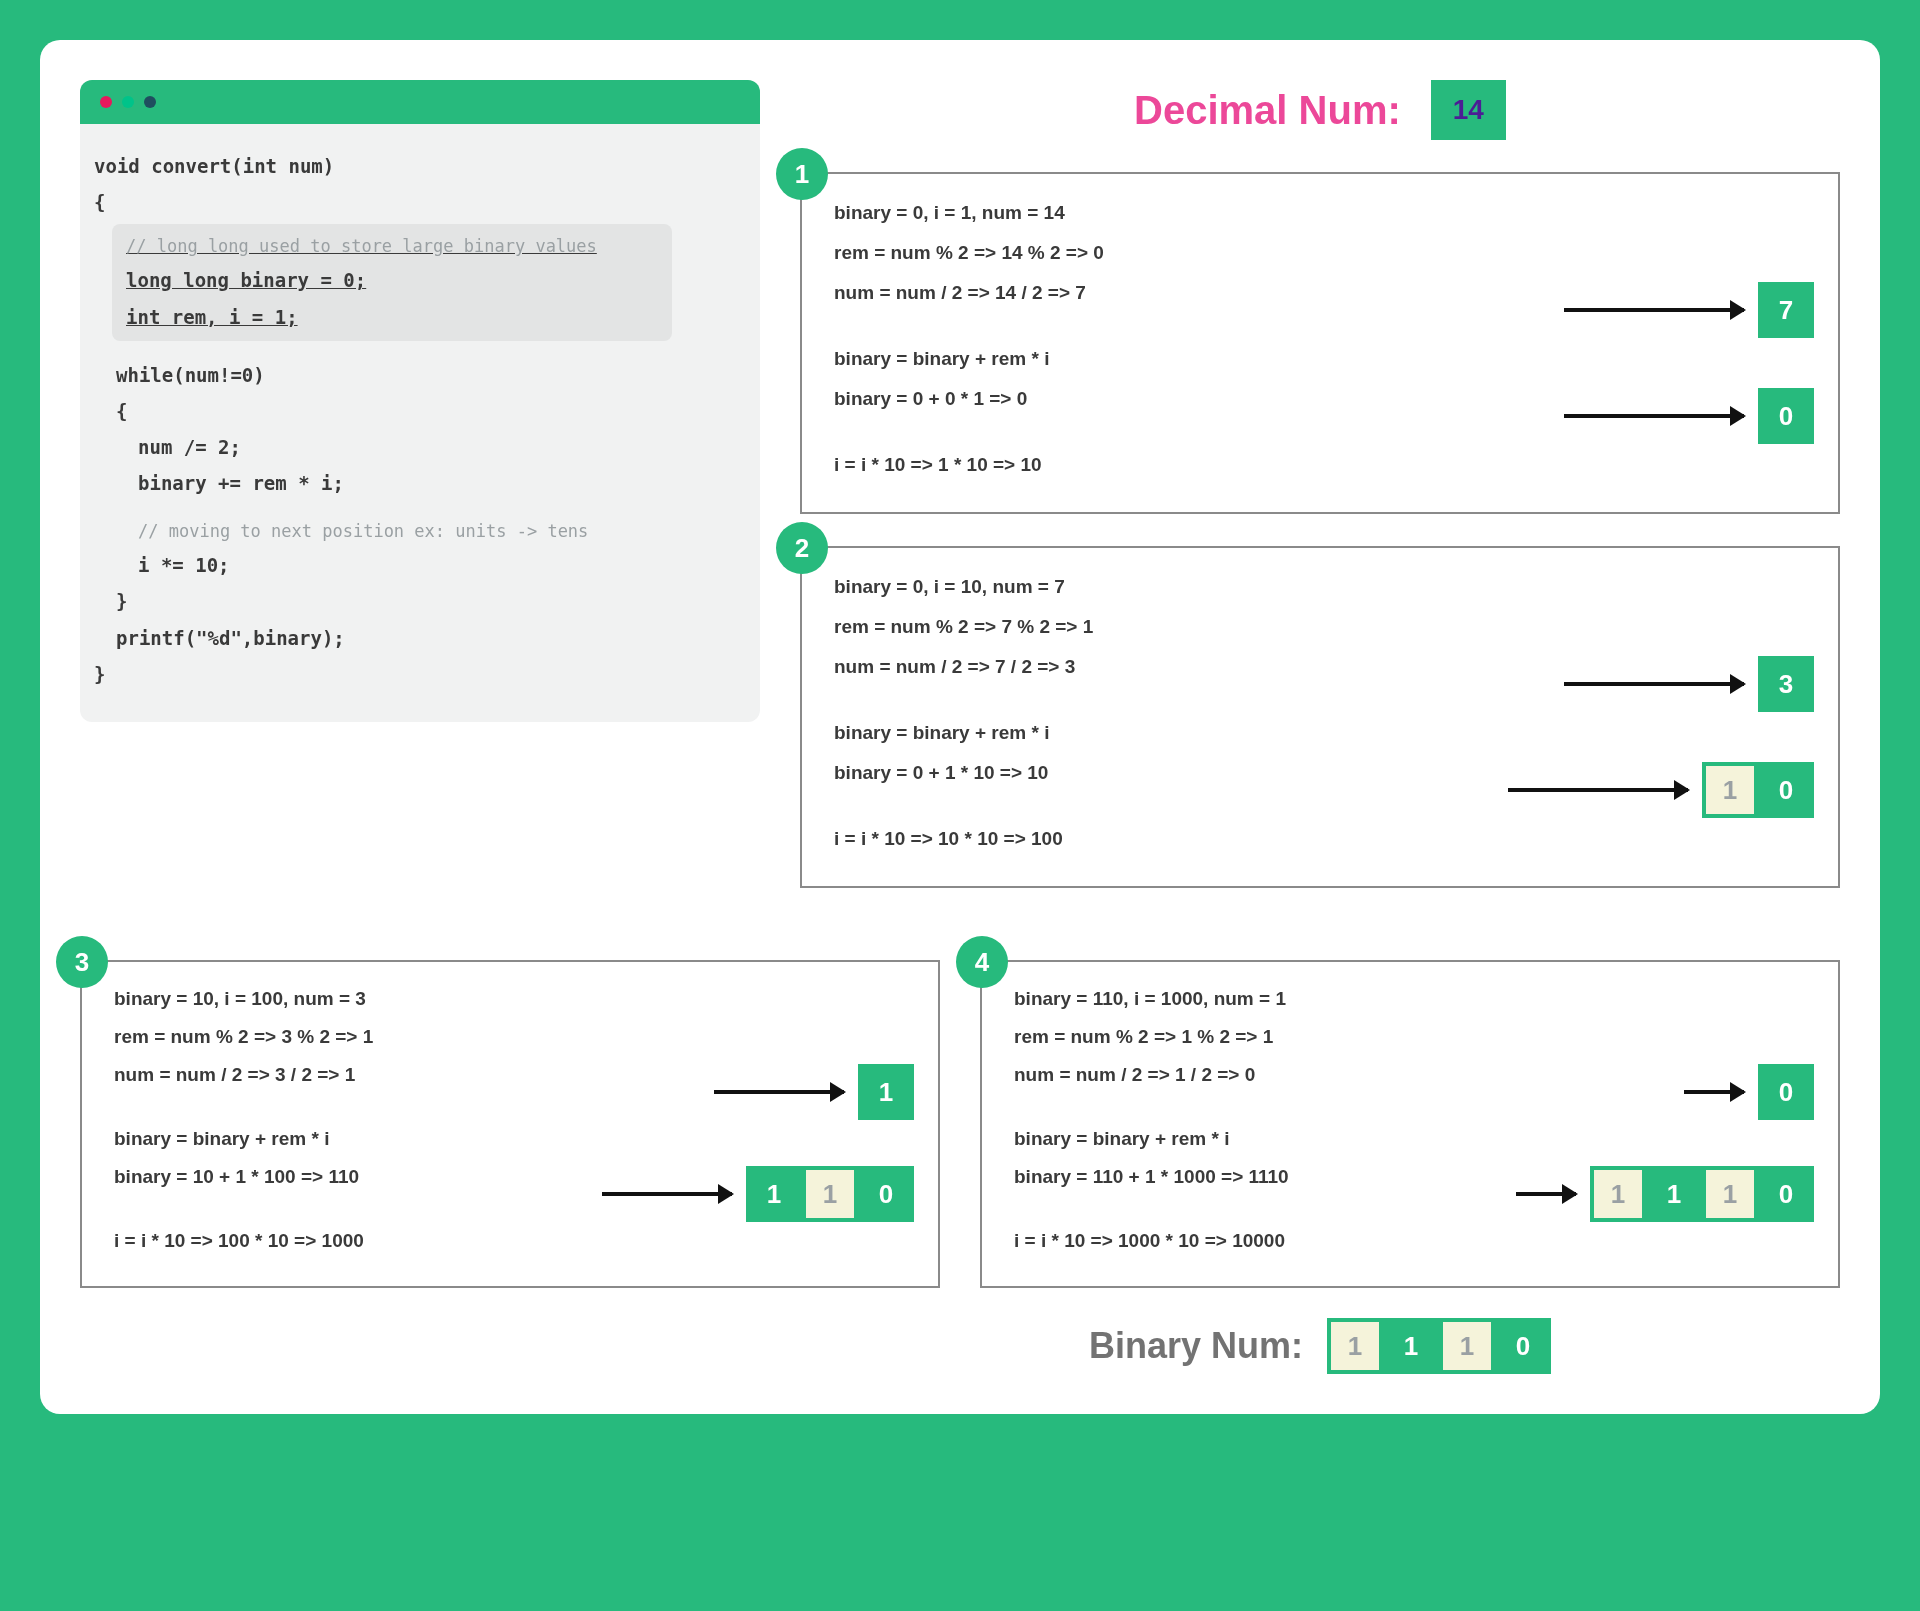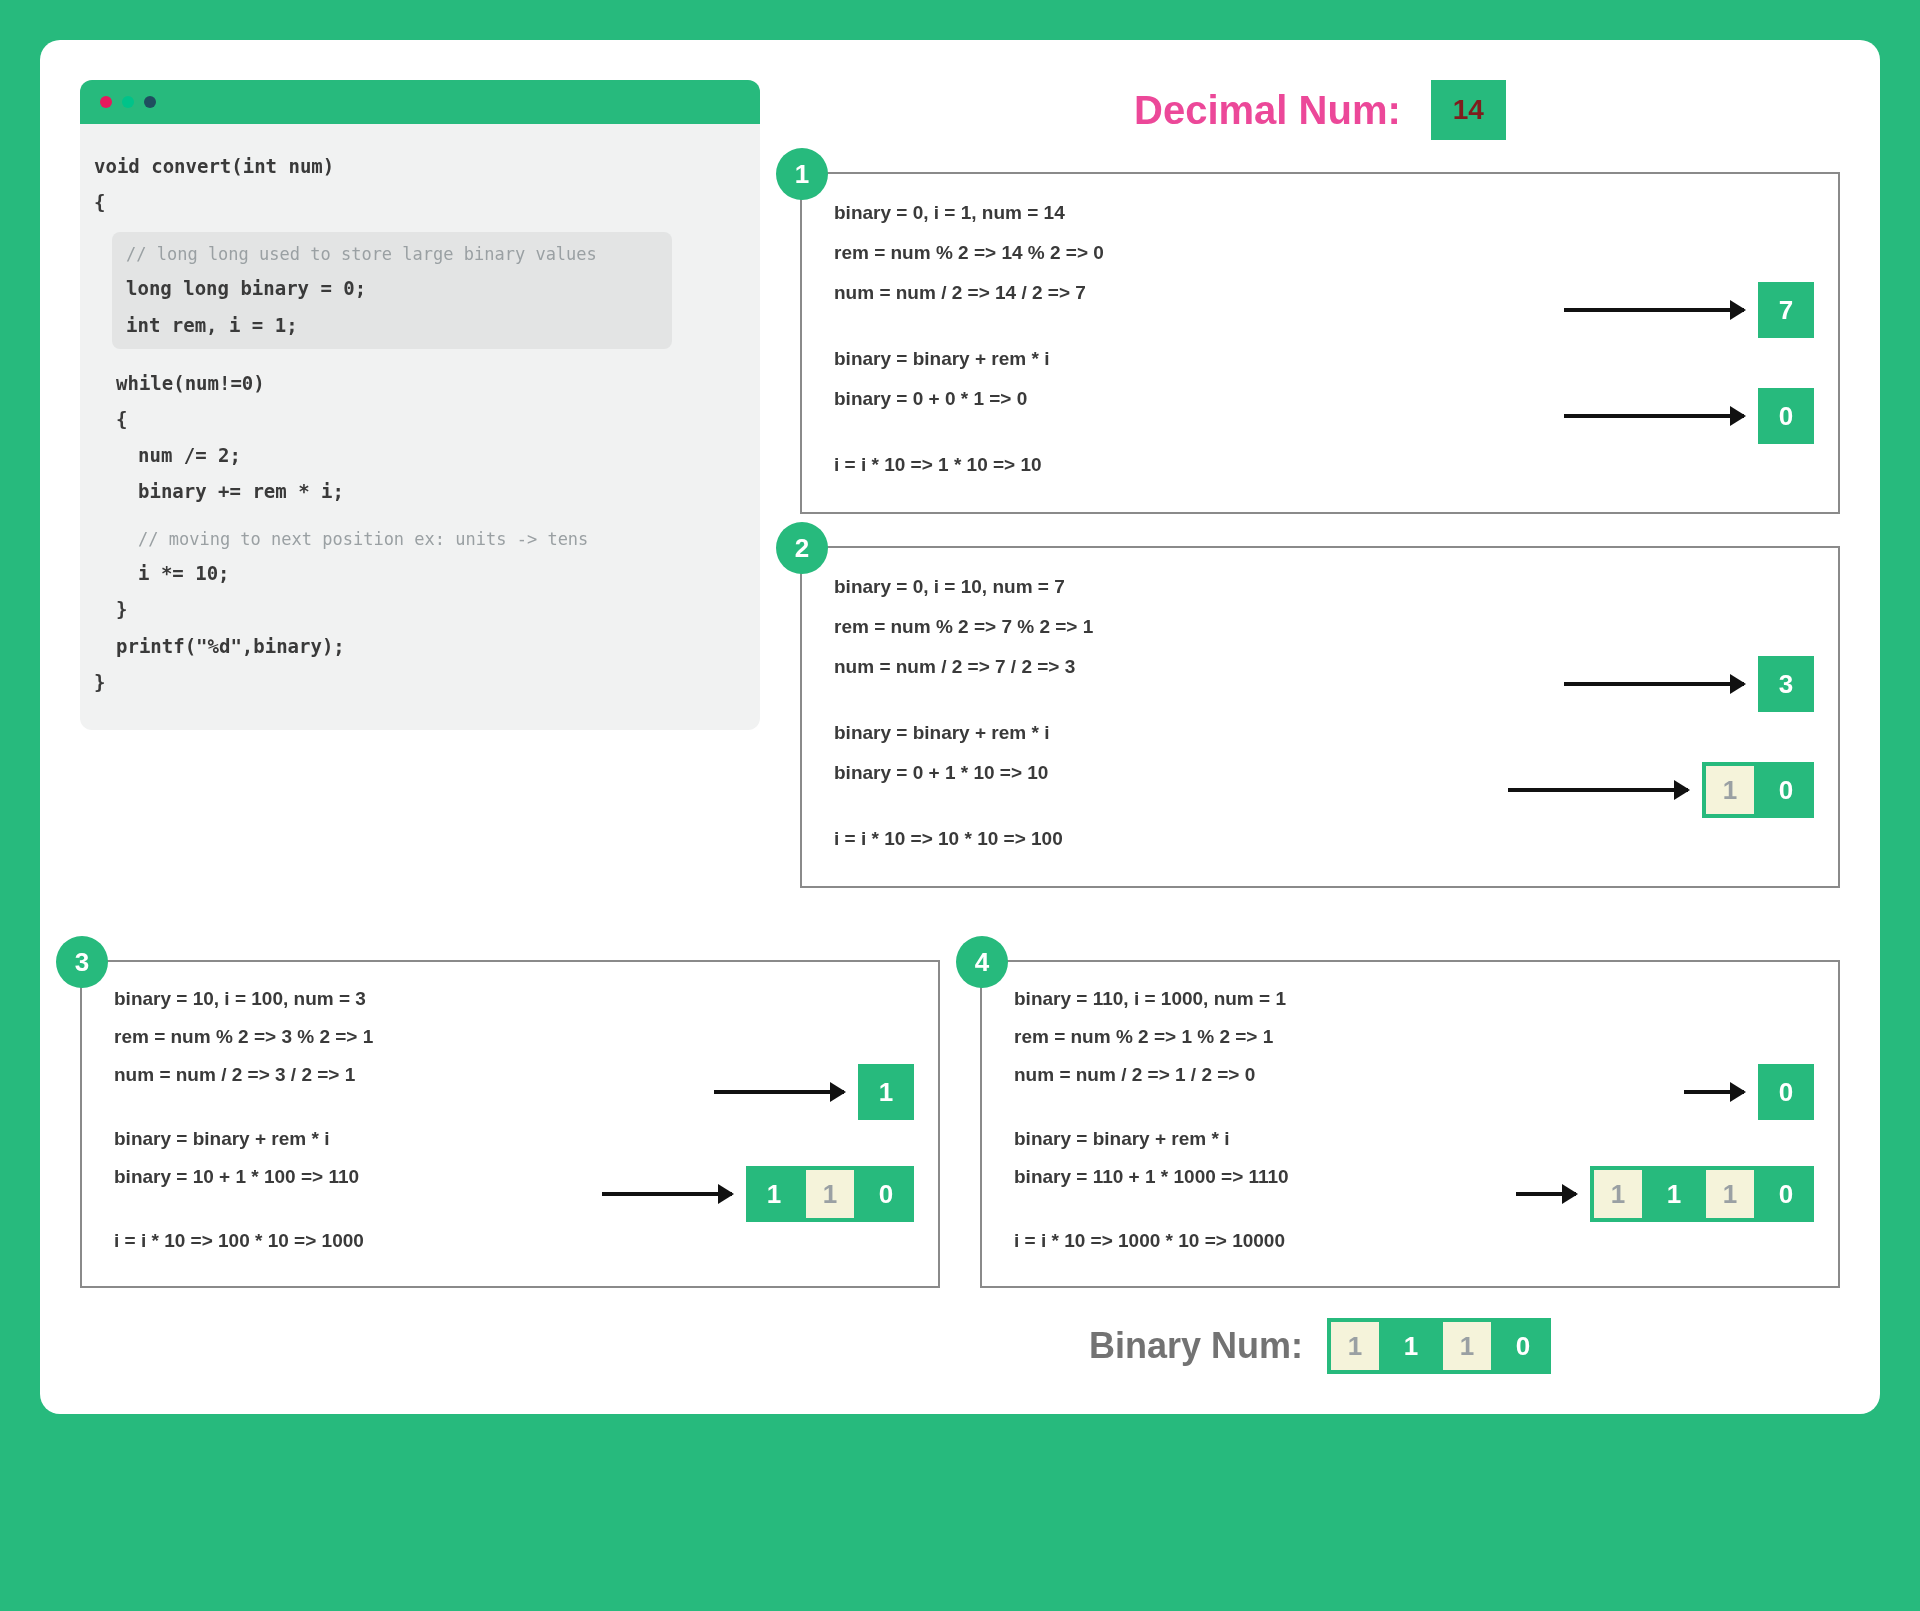--- a/index.html
+++ b/index.html
@@ -41,44 +41,45 @@
   font-size: 19px;
   line-height: 1.9;
   color: #3a3a3a;
   font-weight: 600;
 }
 .code-block {
   background: #e3e4e4;
   border-radius: 8px;
   padding: 6px 14px;
   margin-left: 18px;
-  margin-top: 12px;
+  margin-top: 4px;
   margin-bottom: 8px;
   width: fit-content;
   min-width: 560px;
+  text-decoration: underline;
 }
 .code-comment { color: #9aa0a3; font-weight: 500; font-size: 17px; }
 .ind1 { padding-left: 22px; }
 .ind2 { padding-left: 44px; }
 .right-col { flex: 1; }
 .header-row {
   display: flex;
   align-items: center;
   justify-content: center;
   gap: 30px;
   margin-bottom: 24px;
 }
 .header-title {
   font-size: 40px;
   font-weight: 700;
   color: #ec4899;
 }
 .num-box {
   background: #27ba7d;
-  color: #7f1d1d;
+  color: #4c1d95;
   font-weight: 700;
   font-size: 28px;
   padding: 10px 18px;
   border: 4px solid #27ba7d;
 }
 .step-panel {
   border: 2px solid #8a8a8a;
   padding: 18px 24px 18px 32px;
   position: relative;
   margin-top: 32px;

